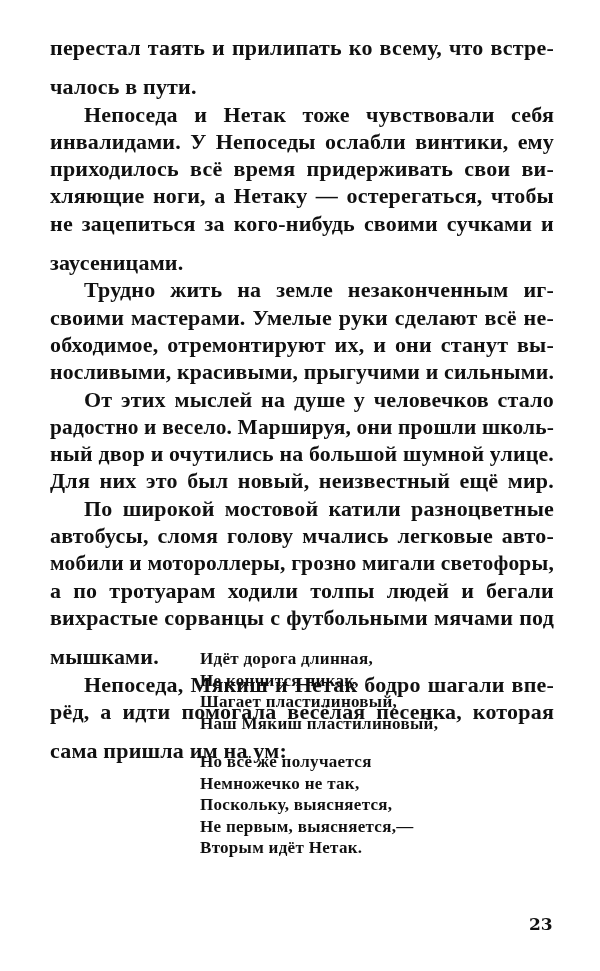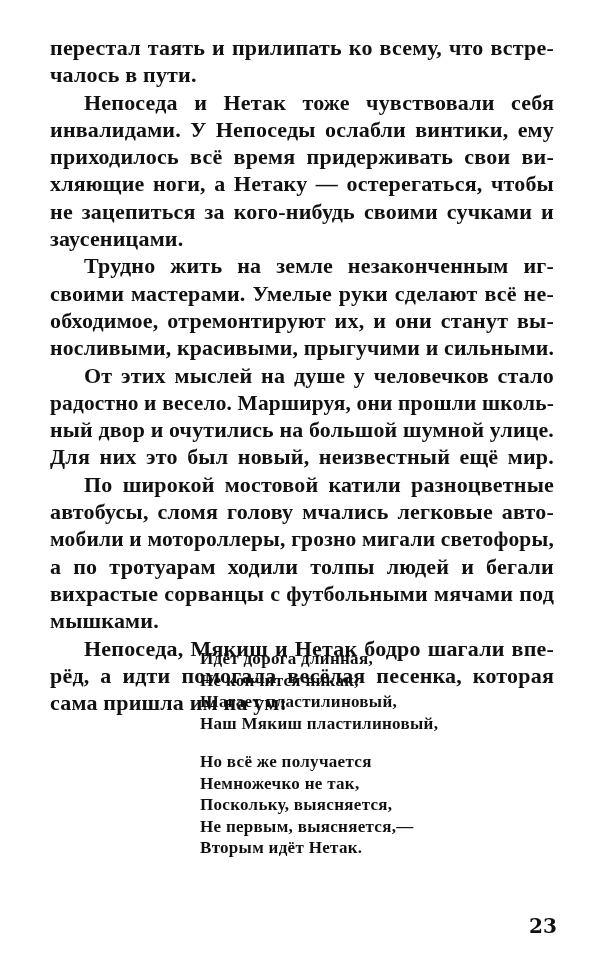--- a/index.html
+++ b/index.html
@@ -35,20 +35,21 @@
       font-size: 22px;
       font-weight: bold;
       white-space: nowrap;
       text-align: justify;
       text-align-last: justify;
       letter-spacing: 0.2px;
       transform-origin: left center;
     }
     .line.last {
       text-align-last: left;
+      margin-top: 12px;
     }
     .line.indent {
       padding-left: 34px;
     }
     .poem {
       position: absolute;
       left: 200px;
       top: 648px;
       width: 300px;
     }
@@ -61,21 +62,21 @@
       font-weight: bold;
       line-height: 21.5px;
       height: 21.5px;
       white-space: nowrap;
       letter-spacing: 0.3px;
     }
     .page-number {
       position: absolute;
       left: 529px;
       top: 914px;
-      font-size: 20px;
+      font-size: 17px;
       font-weight: bold;
       font-family: "DejaVu Serif", serif;
     }
   </style>
 </head>
 <body>
 
 <div class="page">
 
   <div class="prose">

